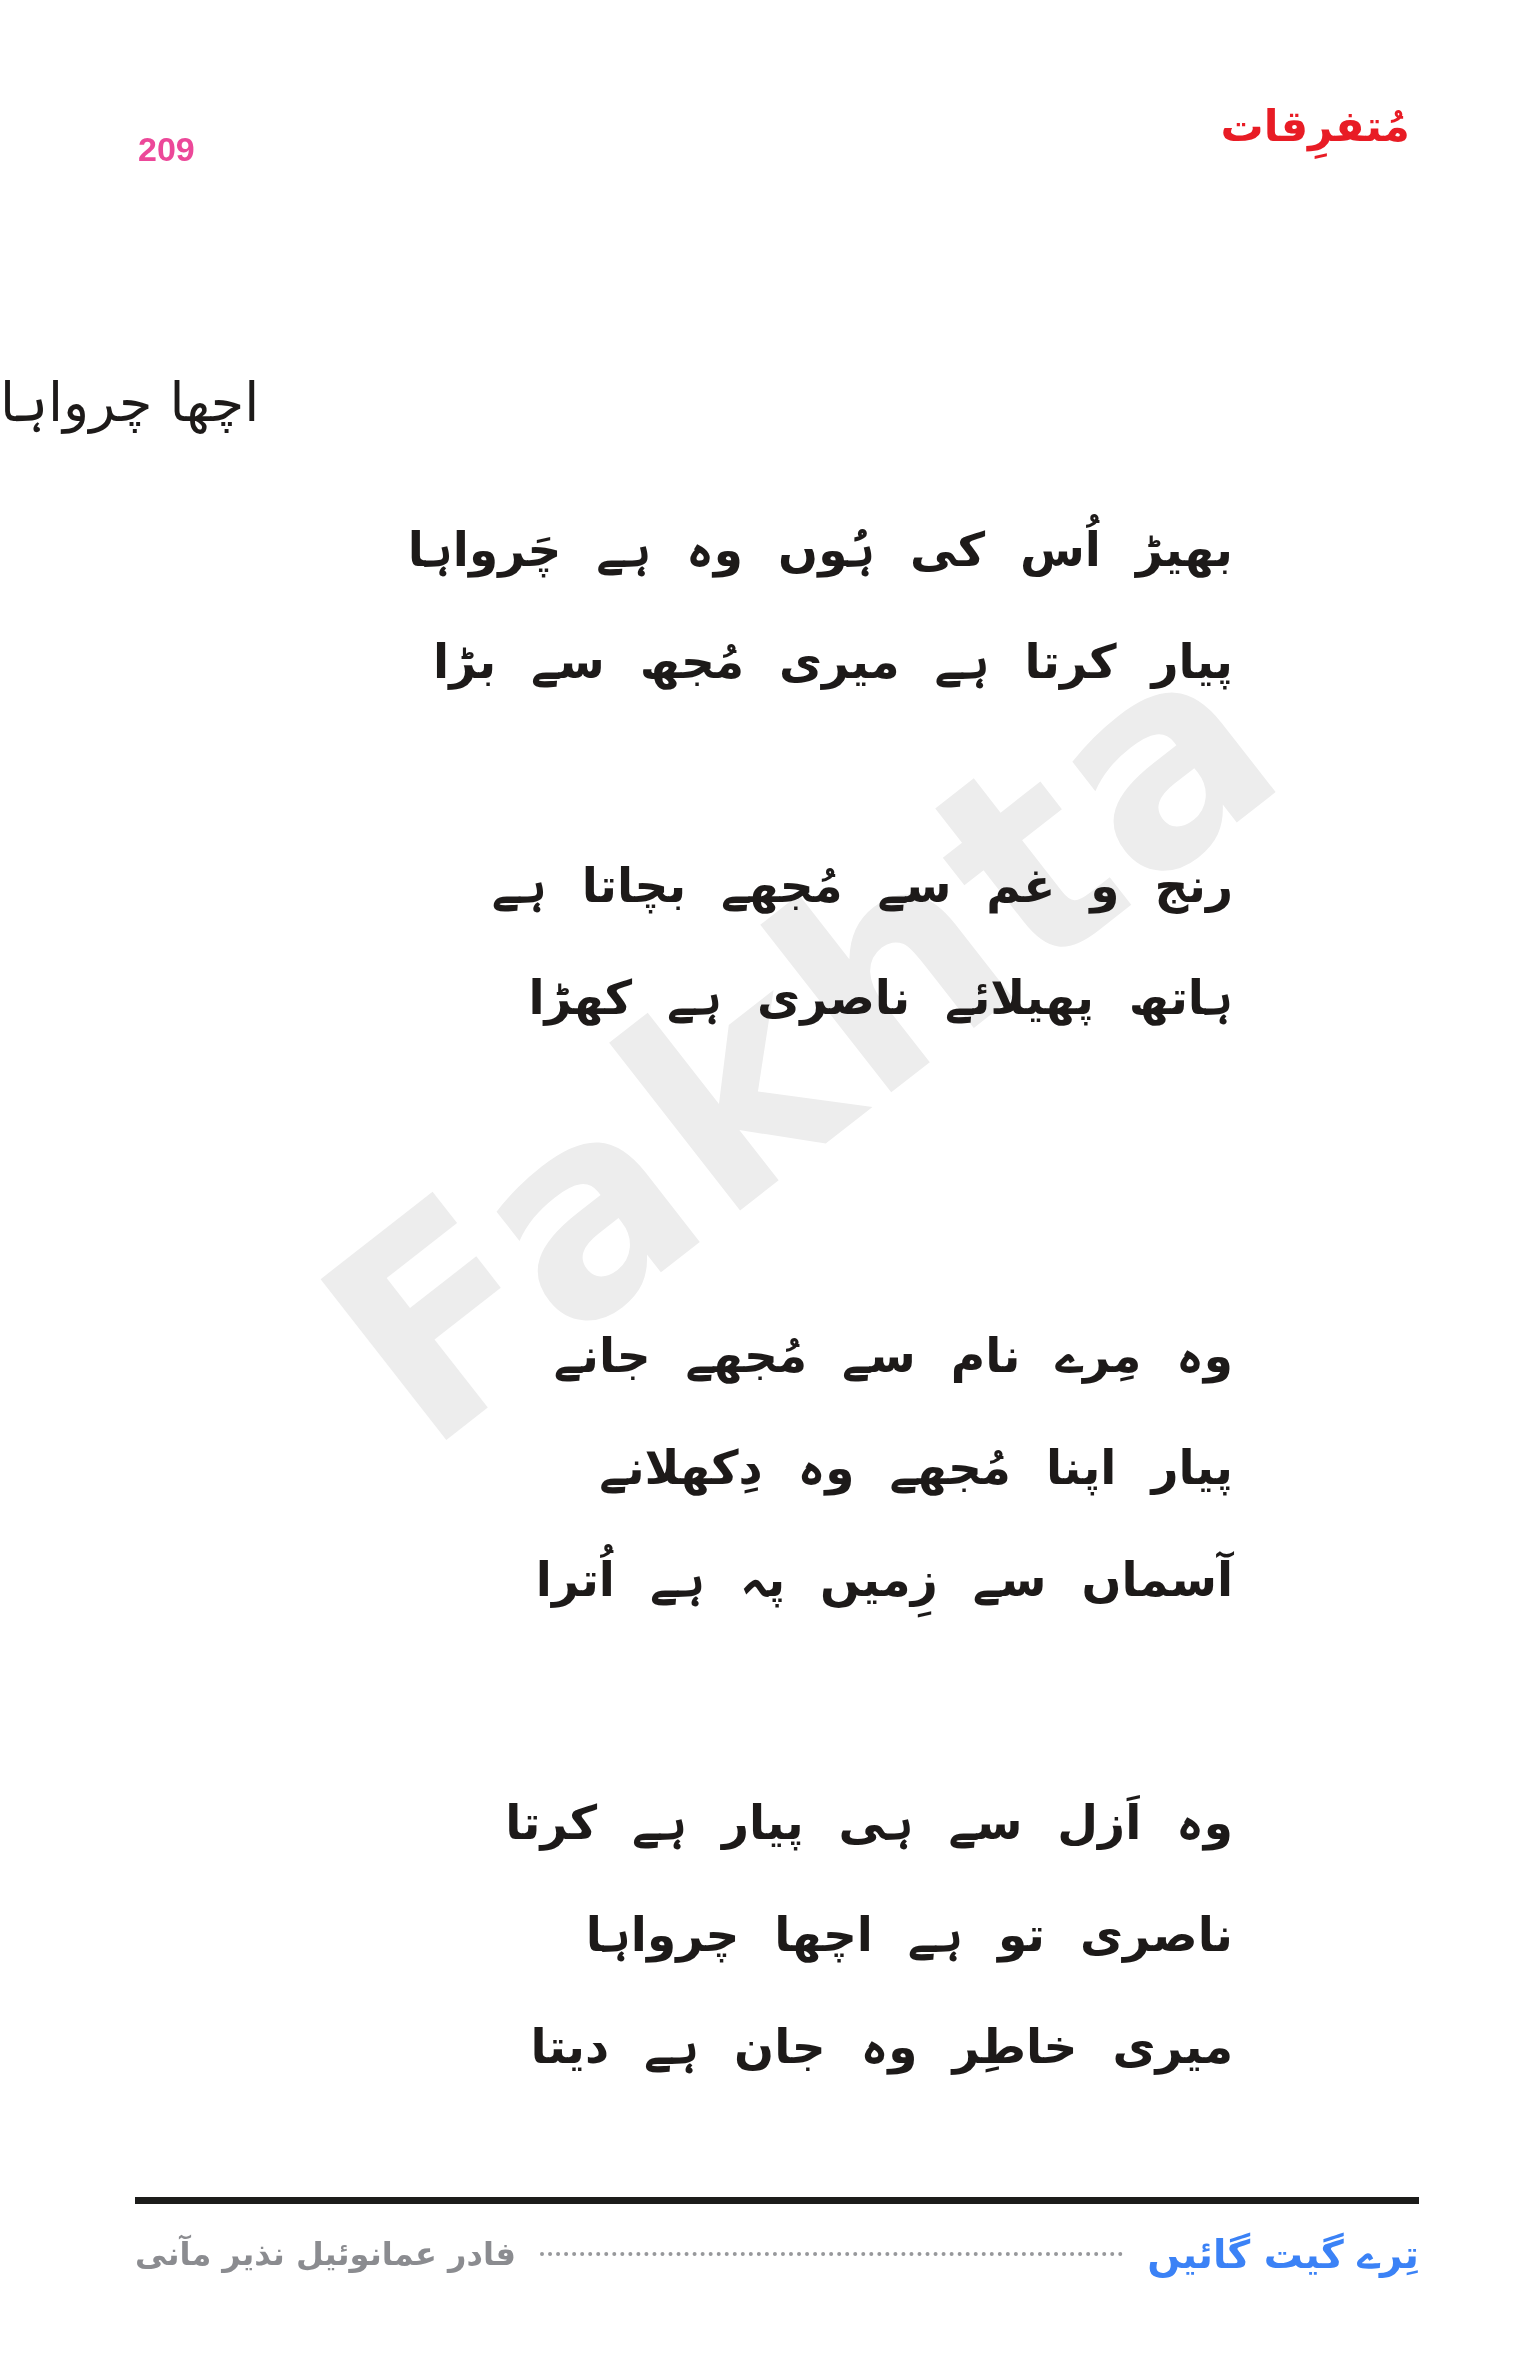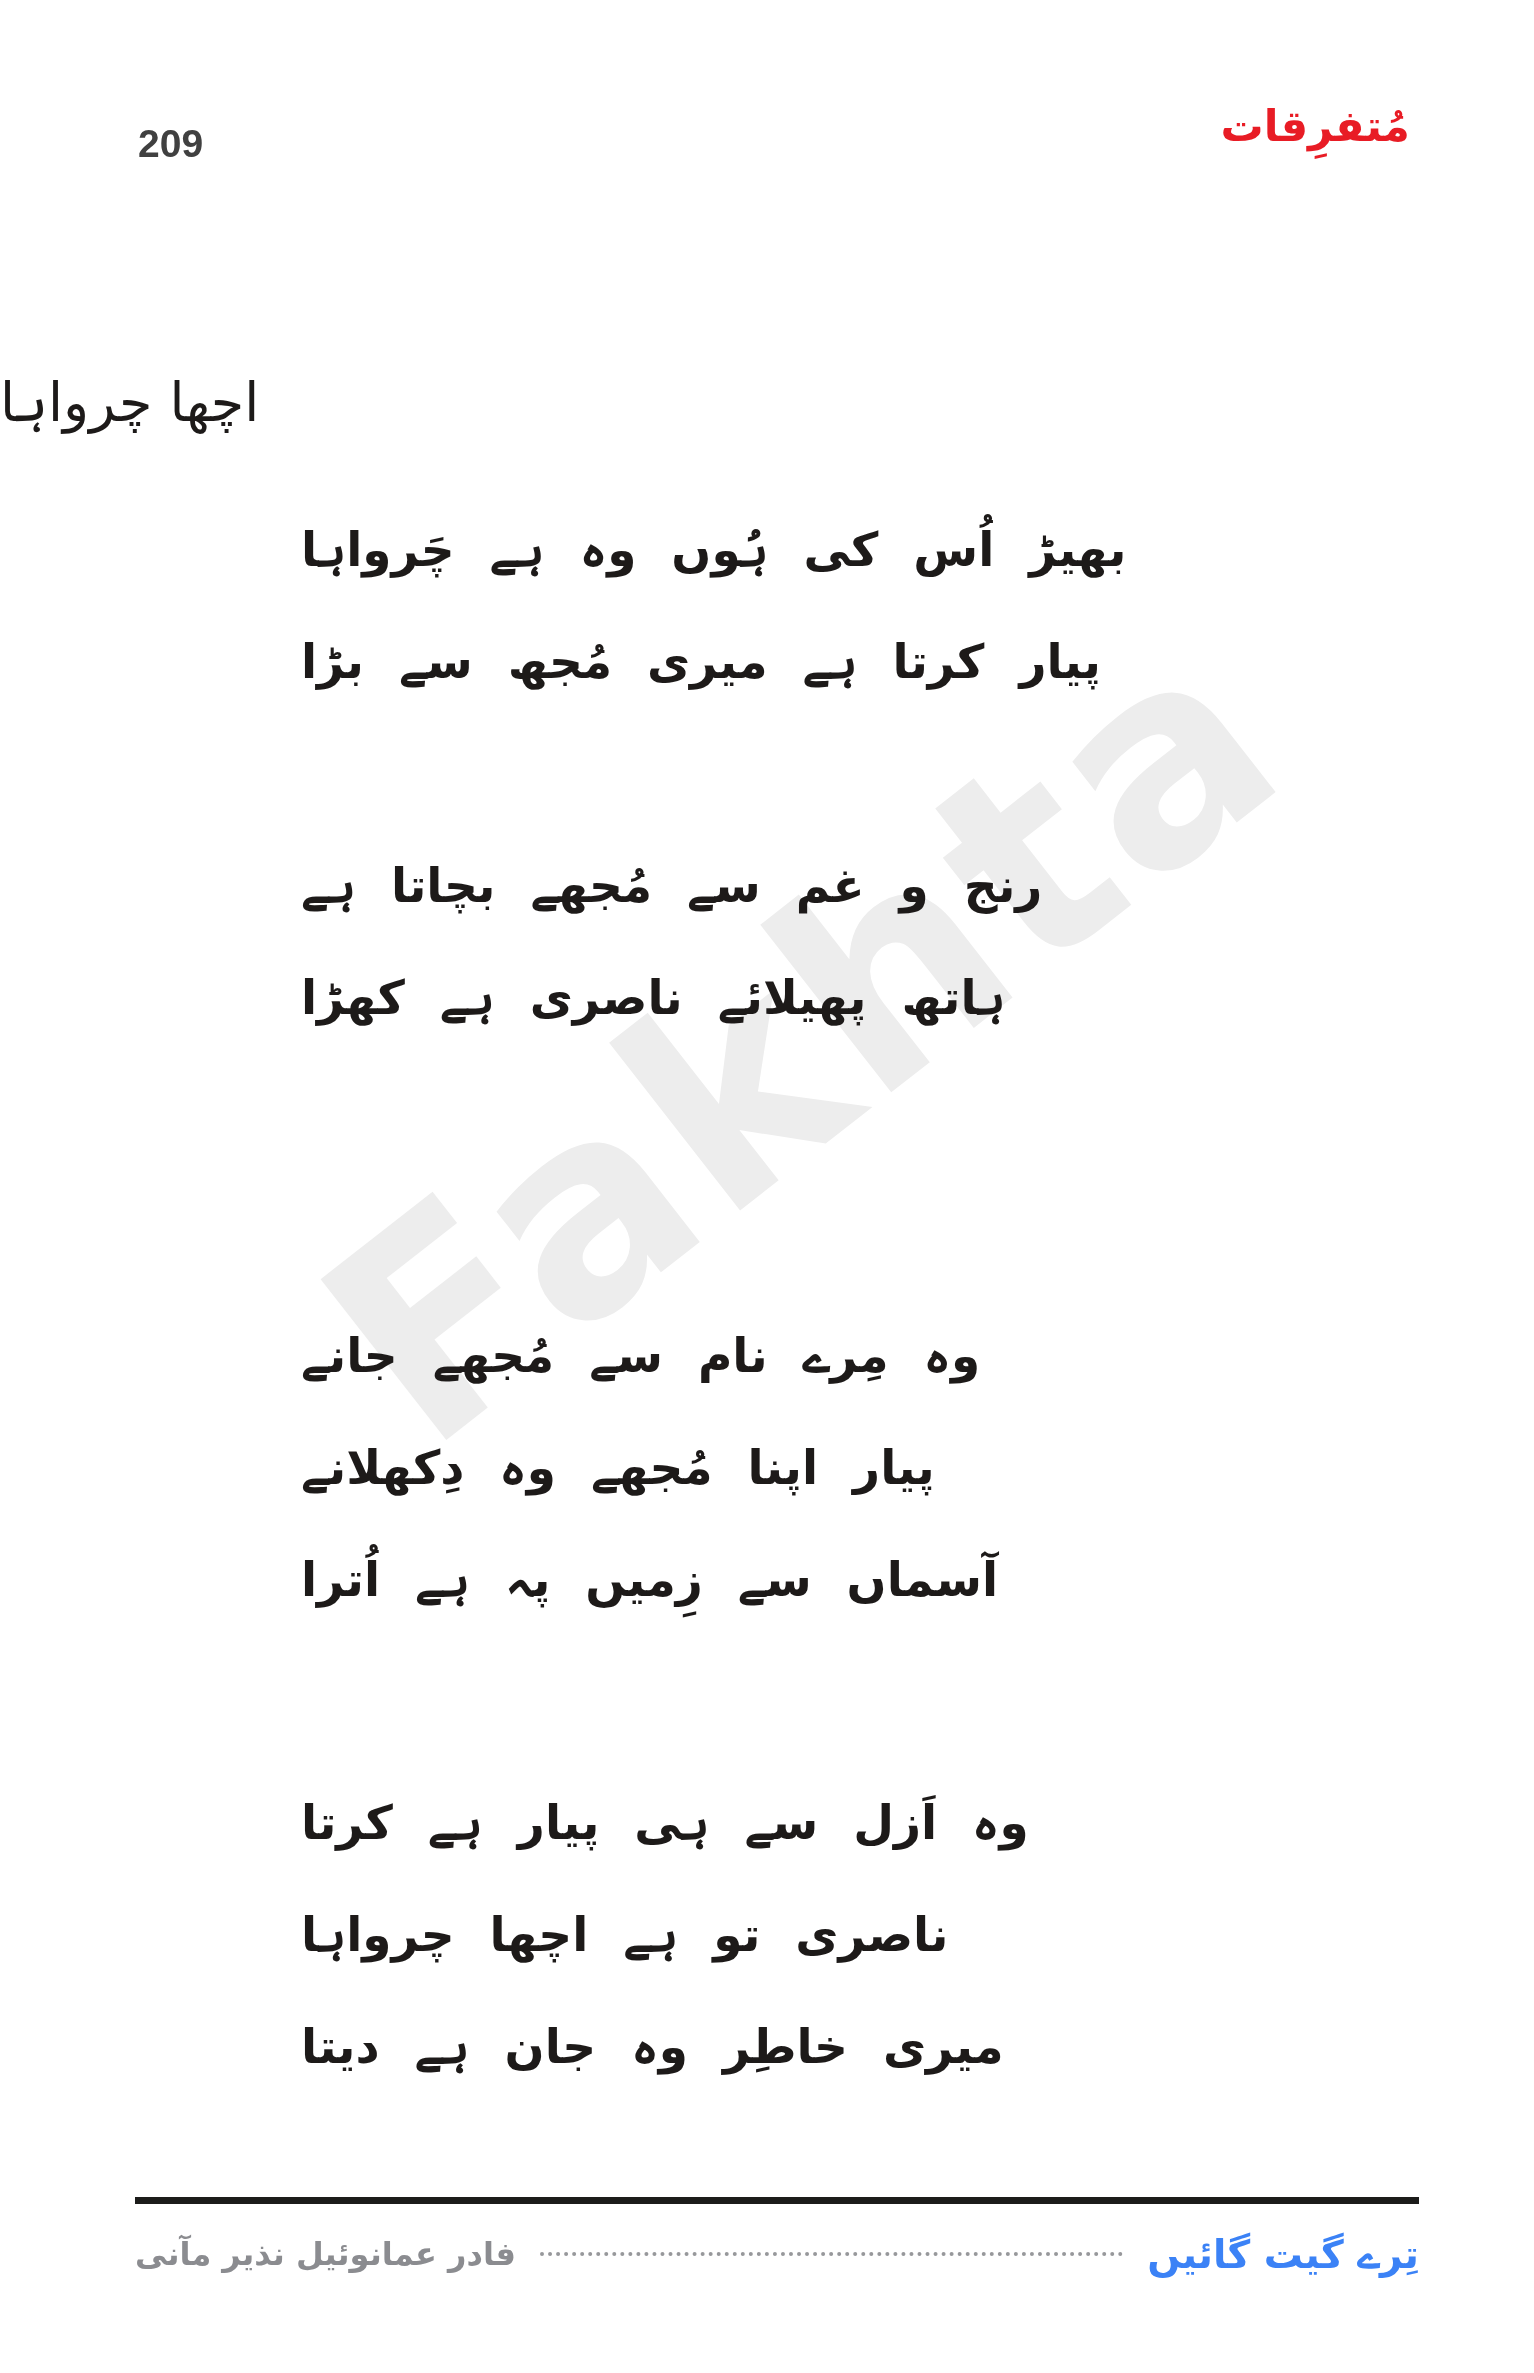--- a/index.html
+++ b/index.html
@@ -28,24 +28,24 @@
     letter-spacing: 5.6px;
     color: #ededed;
     z-index: 0;
     white-space: nowrap;
     user-select: none;
   }
   
   .page-number {
     position: absolute;
     left: 138px;
-    top: 122px;
-    font-size: 39px;
+    top: 130px;
+    font-size: 34px;
     font-weight: bold;
-    color: #404040;
+    color: #ec4899;
     z-index: 2;
   }
   .section-title {
     position: absolute;
     right: 124px;
     top: 101px;
     direction: rtl;
     font-family: "DejaVu Sans", sans-serif;
     font-size: 43px;
     font-weight: bold;
@@ -83,21 +83,21 @@
     left: 301px;
     width: 932px;
     z-index: 2;
   }
   .stanza-1 { top: 494px; }
   .stanza-2 { top: 830px; }
   .stanza-3 { top: 1300px; }
   .stanza-4 { top: 1767px; }
   .poem-line {
     direction: rtl;
-    text-align: left;
+    text-align: right;
     font-family: "DejaVu Sans", sans-serif;
     font-size: 47px;
     font-weight: 600;
     line-height: 112px;
     word-spacing: 18.6px;
     color: #1d1a19;
     white-space: nowrap;
   }
   
   .footer-rule {

